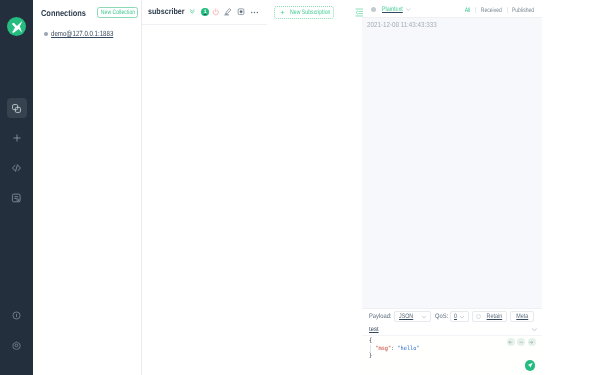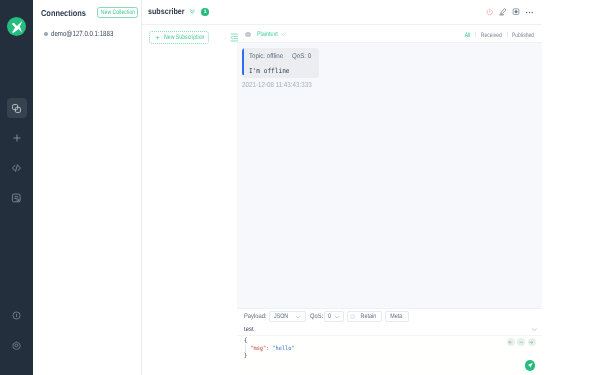--- a/index.html
+++ b/index.html
@@ -17,29 +17,29 @@
 
   
   .conns { width:109px; flex:0 0 109px; border-right:1px solid #e8ecf1; background:#fff; position:relative; }
   .conns-title { position:absolute; left:8px; top:9.2px; font-size:8.7px; font-weight:bold; color:#2c3a4b;
       transform:scaleX(0.855); transform-origin:0 0; white-space:nowrap; line-height:8.7px; }
   .new-collection { position:absolute; left:64.2px; top:6.8px; width:40.8px; height:10.9px;
       border:1px solid #8dd9b7; color:#3fc990; font-size:6.3px; border-radius:2.5px;
       display:flex; align-items:center; justify-content:center; white-space:nowrap; }
   .new-collection > i { font-style:normal; display:inline-block; transform:scaleX(0.82); transform-origin:50% 50%; }
   .conn-list { position:absolute; left:0; top:23.5px; right:0; }
-  .conn-item { display:flex; align-items:center; height:20px; padding-left:11.3px; font-size:7.5px; }
+  .conn-item { display:flex; align-items:center; height:20px; padding-left:11.3px; font-size:7.5px;text-decoration:underline; }
   .conn-item .dot { width:4px; height:4px; border-radius:50%; background:#98a3b0; margin-right:2.4px; flex:0 0 auto; }
   .conn-item.active { background:#edf4fd; height:16px; margin:2px 0; border-radius:1px; }
   .conn-item.active .dot { background:#24bd7f; }
   .conn-item.active .nm { color:#24bd7f; }
   .conn-item .nm { color:#3a4a5c; transform:scaleX(0.815); transform-origin:0 50%; white-space:nowrap; }
 
   
-  .main { flex:1; display:flex; flex-direction:column; min-width:0; }
+  .main { flex:1; display:flex; flex-direction:row; min-width:0;text-decoration:underline; }
   .topbar { height:25px; border-bottom:1px solid #eef0f4; display:flex; align-items:center; padding-left:6px; background:#fff; flex:0 0 25px; }
   .topbar .name { font-size:8.2px; font-weight:bold; color:#2c3a4b; display:inline-block; width:34.8px; white-space:nowrap; overflow:visible; position:relative; top:-0.3px; }
   .topbar .name > i { font-style:normal; display:inline-block; transform:scaleX(0.875); transform-origin:0 50%; }
   .topbar .chev { margin-left:6.5px; display:flex; position:relative; top:-1px; }
   .topbar .badge { margin-left:5.5px; width:7.6px; height:7.6px; border-radius:50%; background:#24bd7f; color:#fff; font-size:5px; display:flex; align-items:center; justify-content:center; font-weight:bold; }
   .topbar .acts { margin-left:auto; margin-right:6.5px; display:flex; align-items:center; }
   .topbar .acts > span { width:13px; display:flex; align-items:center; justify-content:center; }
 
   .body { flex:1; display:flex; min-height:0; }
 
@@ -239,30 +239,20 @@
           </span>
           <span class="tabs" data-name="message-filter-tabs">
             <span class="t active" style="width:14.8px" data-name="tab-all"><i data-name="tab-all-label">All</i></span>
             <span class="sep" data-name="divider"></span>
             <span class="t" style="width:30.8px" data-name="tab-received"><i data-name="tab-received-label">Received</i></span>
             <span class="sep" data-name="divider"></span>
             <span class="t" style="width:31.1px" data-name="tab-published"><i data-name="tab-published-label">Published</i></span>
           </span>
         </div>
         <div class="msglist" data-name="message-list">
-          <div class="bubble" data-name="message-bubble">
-            <span class="vline" data-name="message-accent"></span>
-            <div class="inner" data-name="message-content">
-              <div class="meta" data-name="message-meta">
-                <span data-name="message-topic">Topic: offline</span>
-                <span class="qos" data-name="message-qos">QoS: 0</span>
-              </div>
-              <div class="payload" data-name="message-payload">I'm offline</div>
-            </div>
-          </div>
           <div class="ts" data-name="message-timestamp"><i data-name="message-timestamp-text">2021-12-08 11:43:43:333</i></div>
         </div>
 
         <div class="editor" data-name="publish-editor">
           <div class="ed-row" data-name="editor-options">
             <span class="lbl" style="width:22.8px" data-name="payload-label"><i data-name="payload-label-text">Payload:</i></span>
             <span class="sel" style="width:37px;margin-left:2px;padding:0 3.5px 0 4px" data-name="payload-format-select">
               <span data-name="payload-format-value">JSON</span>
               <svg width="6" height="6" viewBox="0 0 24 24" fill="none" stroke="#a9b2bc" stroke-width="2.4" stroke-linecap="round" data-name="chevron-down-icon">
                   <path d="M5 9.5 L12 16 L19 9.5"></path>

